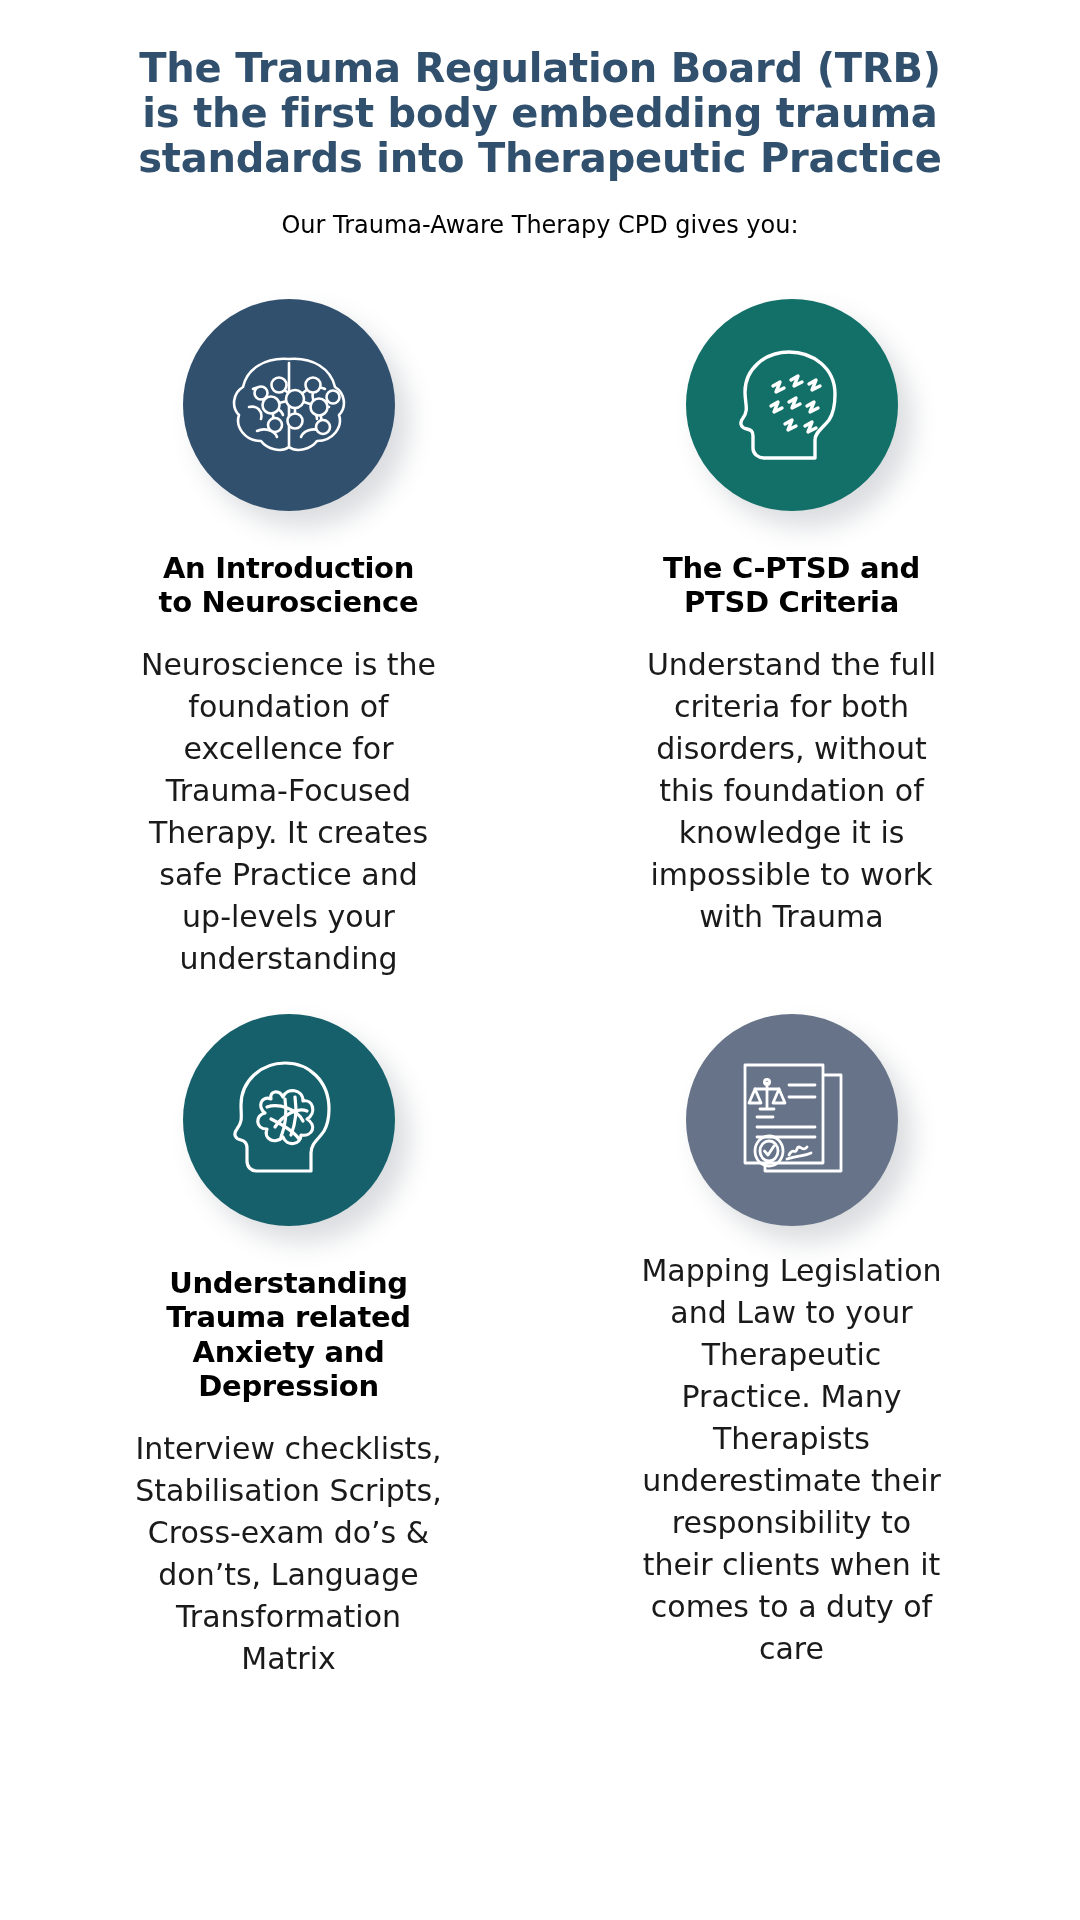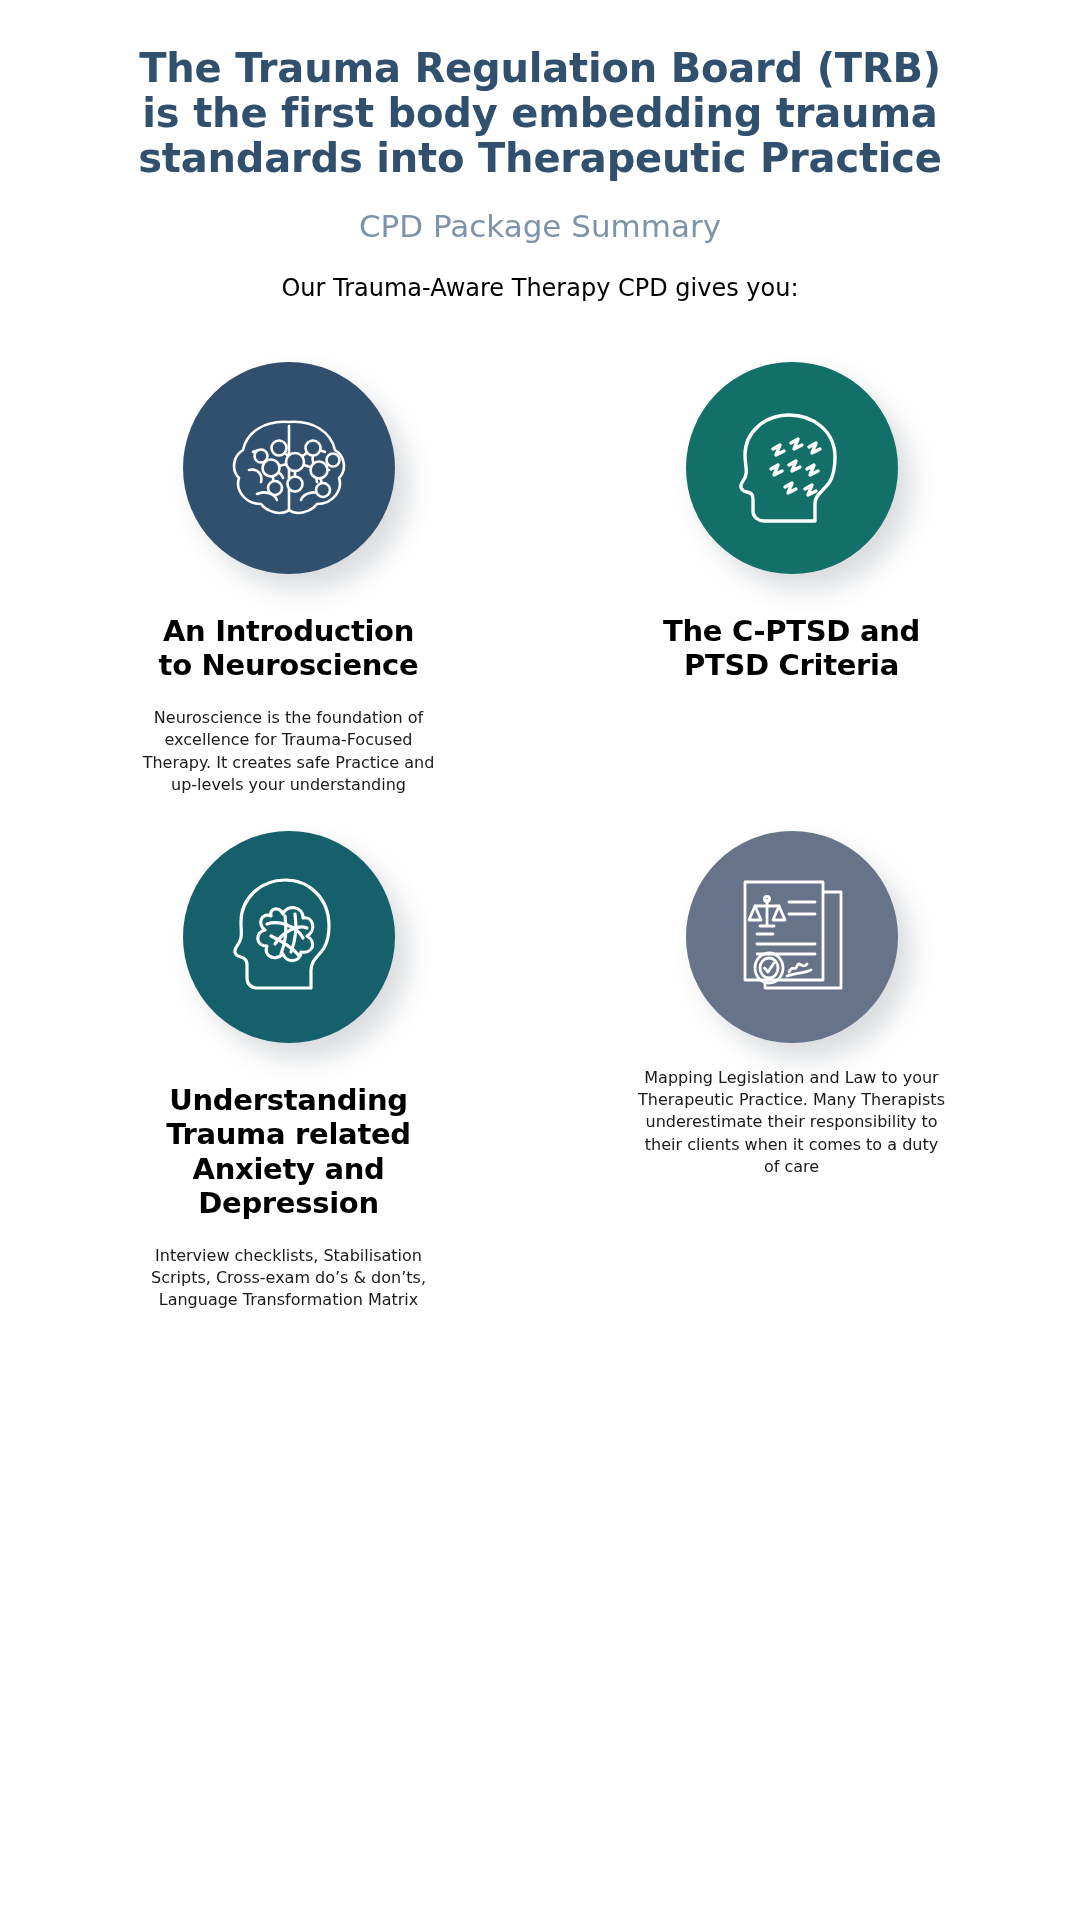--- a/index.html
+++ b/index.html
@@ -90,21 +90,21 @@
     line-height:1.19;
     color:#000000;
     max-width:330px;
     letter-spacing:-0.3px;
   }
 
   .card-body {
     margin-top:24px;
     font-family:"DejaVu Sans", sans-serif;
     font-weight:400;
-    font-size:16px;
+    font-size:30px;
     line-height:1.40;
     color:#1a1a1a;
     max-width:318px;
   }
 
   
   .card[data-card-index="0"] .card-body { max-width:300px; }
   .card[data-card-index="1"] .card-body { max-width:320px; }
   .card[data-card-index="2"] .card-body { max-width:318px; }
   .card[data-card-index="3"] .card-body { max-width:312px; }
@@ -117,21 +117,20 @@
   .row2 .icon-wrap { margin-top:8px; }
 </style>
 </head>
 <body>
 
 <div id="page">
 
   <div class="header">
     <h1 class="main-title">The Trauma Regulation Board (TRB) is the first body embedding trauma standards into Therapeutic Practice</h1>
 
-    <div class="sub-title">CPD Package Summary</div>
 
     <div class="intro-line">Our Trauma-Aware Therapy CPD gives you:</div>
   </div>
 
   <div class="cards">
 
     <div class="card" data-card-index="0">
       <div class="icon-wrap" style="background:#31506E;">
         <svg width="132" height="112" viewBox="0 0 132 112" fill="none" stroke="#ffffff" stroke-width="2.6" stroke-linecap="round" stroke-linejoin="round">
 
@@ -187,20 +186,21 @@
           <path d="M44 62 L51 58 L47 68 L55 64"></path>
           <path d="M62 58 L69 54 L65 64 L73 60"></path>
           <path d="M80 62 L87 58 L83 68 L91 64"></path>
           <path d="M58 80 L65 76 L61 86 L69 82"></path>
           <path d="M78 82 L85 78 L81 88 L89 84"></path>
         </svg>
       </div>
 
       <div class="card-title">The C-PTSD and PTSD Criteria</div>
 
+      <div class="card-body">Understand the full criteria for both disorders, without this foundation of knowledge it is impossible to work with Trauma</div>
     </div>
 
     <div class="card row2" data-card-index="2">
       <div class="icon-wrap" style="background:#15606A;">
         <svg width="128" height="130" viewBox="0 0 128 130" fill="none" stroke="#ffffff" stroke-width="3.2" stroke-linecap="round" stroke-linejoin="round">
 
           <path d="M104 54 C104 26 84 8 60 8 C36 8 16 26 16 50
                    C16 62 18 66 12 74 C8 79 10 84 16 85
                    C20 86 22 88 22 93 L22 106 C22 112 26 116 32 116 L86 116
                    L86 98 C86 88 94 84 99 76 C103 69 104 62 104 54 Z"></path>

